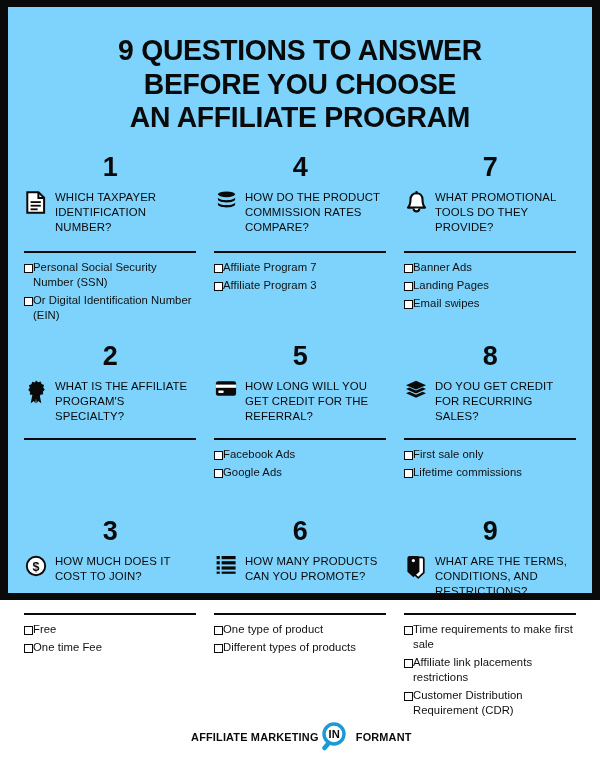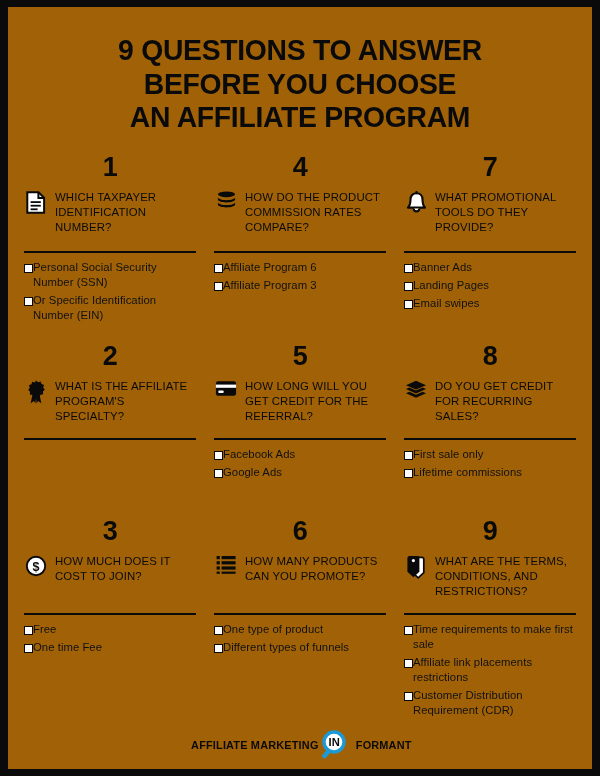--- a/index.html
+++ b/index.html
@@ -11,23 +11,23 @@
     width: 600px;
     height: 776px;
     font-family: "Liberation Sans", sans-serif;
     color: #111111;
     overflow: hidden;
   }
 
   #poster {
     position: relative;
     width: 600px;
-    height: 776px;
+    height: 600px;
     box-sizing: border-box;
-    background: #a16207;
+    background: #7dd3fc;
     border-top: 7px solid #0a0a0a;
     border-bottom: 7px solid #0a0a0a;
     border-left: 8px solid #0a0a0a;
     border-right: 8px solid #0a0a0a;
   }
 
   .inner {
     box-sizing: border-box;
     width: 100%;
     height: 100%;
@@ -159,21 +159,21 @@
     font-weight: 700;
     letter-spacing: 0.2px;
     color: #0a0a0a;
     text-transform: uppercase;
     transform: scaleX(0.94);
   }
   .logo-mag {
     position: relative;
     width: 34px;
     height: 30px;
-    margin: 8px -1px;
+    margin: 0 -1px;
     text-align: center;
   }
   .logo-mag svg { display: block; }
   .logo-in {
     position: absolute;
     left: 0;
     top: 0;
     width: 26px;
     height: 26px;
     display: flex;
@@ -213,41 +213,41 @@
             <div class="head-text">WHICH TAXPAYER IDENTIFICATION NUMBER?</div>
           </div>
           <div class="rule"></div>
           <ul class="opts">
             <li class="opt">
               <span class="checkbox"></span>
               <span class="opt-label">Personal Social Security Number (SSN)</span>
             </li>
             <li class="opt">
               <span class="checkbox"></span>
-              <span class="opt-label">Or Specific Identification Number (EIN)</span>
+              <span class="opt-label">Or Digital Identification Number (EIN)</span>
             </li>
           </ul>
         </div>
         <div class="cell row1">
           <div class="cell-num">4</div>
           <div class="head-row">
             <span class="icon">
               <svg width="21" height="19" viewBox="0 0 21 19">
                 <ellipse cx="10.5" cy="3.3" rx="8.6" ry="2.9" fill="#0a0a0a"></ellipse>
                 <path d="M1.9 6.3c0 1.6 3.85 2.9 8.6 2.9s8.6-1.3 8.6-2.9v2.3c0 1.6-3.85 2.9-8.6 2.9S1.9 10.2 1.9 8.6z" fill="#0a0a0a"></path>
                 <path d="M1.9 11.2c0 1.6 3.85 2.9 8.6 2.9s8.6-1.3 8.6-2.9v2.3c0 1.6-3.85 2.9-8.6 2.9s-8.6-1.3-8.6-2.9z" fill="#0a0a0a"></path>
               </svg>
             </span>
             <div class="head-text">HOW DO THE PRODUCT COMMISSION RATES COMPARE?</div>
           </div>
           <div class="rule"></div>
           <ul class="opts">
             <li class="opt">
               <span class="checkbox"></span>
-              <span class="opt-label">Affiliate Program 6</span>
+              <span class="opt-label">Affiliate Program 7</span>
             </li>
             <li class="opt">
               <span class="checkbox"></span>
               <span class="opt-label">Affiliate Program 3</span>
             </li>
           </ul>
         </div>
         <div class="cell row1">
           <div class="cell-num">7</div>
           <div class="head-row">
@@ -379,21 +379,21 @@
             <div class="head-text">HOW MANY PRODUCTS CAN YOU PROMOTE?</div>
           </div>
           <div class="rule"></div>
           <ul class="opts">
             <li class="opt">
               <span class="checkbox"></span>
               <span class="opt-label">One type of product</span>
             </li>
             <li class="opt">
               <span class="checkbox"></span>
-              <span class="opt-label">Different types of funnels</span>
+              <span class="opt-label">Different types of products</span>
             </li>
           </ul>
         </div>
         <div class="cell row3">
           <div class="cell-num">9</div>
           <div class="head-row">
             <span class="icon">
               <svg width="22" height="24" viewBox="0 0 22 24">
                 <path d="M9.6 2.4h7.2a2 2 0 0 1 2 2v13.3l-5.6 5.1-5.6-5.1V4.4a2 2 0 0 1 2-2z" fill="#fff" stroke="#0a0a0a" stroke-width="1.7"></path>
                 <path d="M4.6 0.9h7.6a2.2 2.2 0 0 1 2.2 2.2v13.7l-6 5.4-6-5.4V3.1A2.2 2.2 0 0 1 4.6.9z" fill="#0a0a0a"></path>

